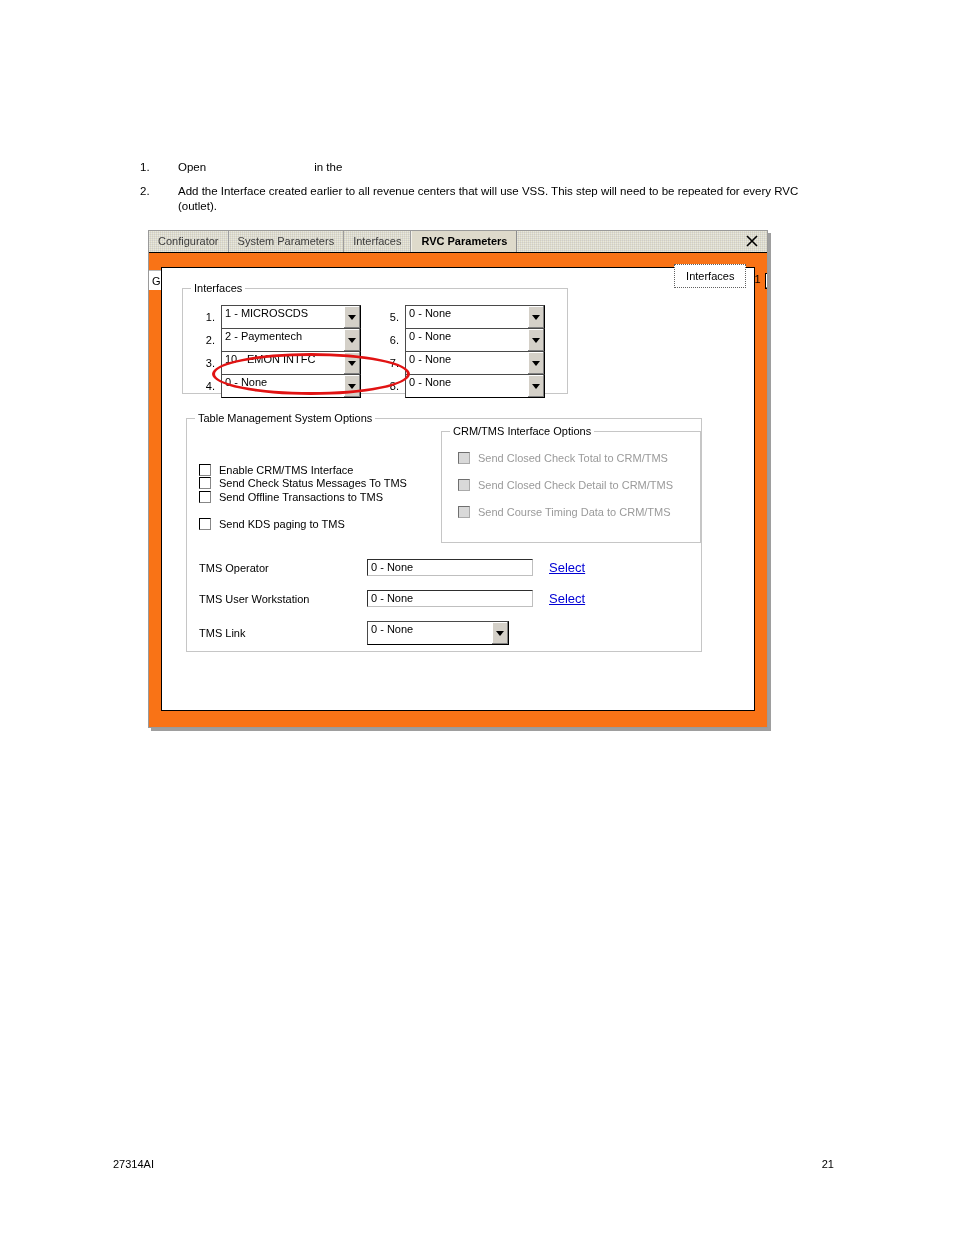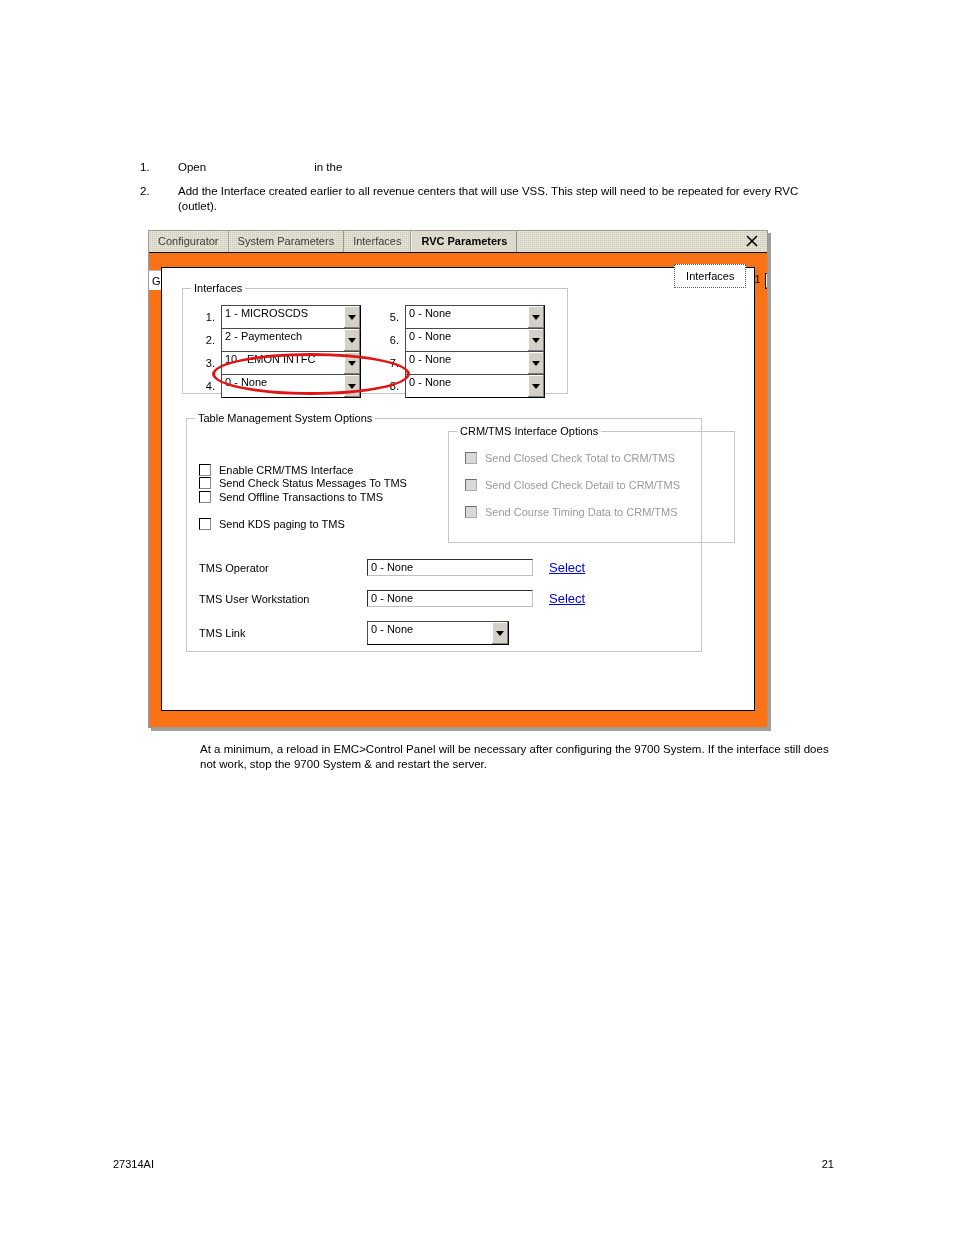--- a/index.html
+++ b/index.html
@@ -174,21 +174,21 @@
     top: -7px;
     left: 8px;
     background: #ffffff;
     padding: 0 3px;
     font-size: 11px;
     white-space: nowrap;
   }
 
   #grp-interfaces { left: 20px; top: 20px; width: 386px; height: 106px; }
   #grp-tms        { left: 24px; top: 150px; width: 516px; height: 234px; }
-  #grp-crm        { left: 254px; top: 12px; width: 287px; height: 112px; margin-left: 7px; }
+  #grp-crm        { left: 254px; top: 12px; width: 260px; height: 112px; }
 
   
   .if-row {
     position: absolute;
     display: flex;
     align-items: center;
     font-size: 11px;
   }
   .if-num { width: 20px; text-align: right; margin-right: 6px; }
 
@@ -511,18 +511,17 @@
                   <path d="M0 0 L8 0 L4 5 Z" fill="#000"></path>
                 </svg>
               </span>
           </div>
         </div>
       </div>
 
     </div>
   </div>
 
-  <div class="note">At a minimum, a reload in EMC&gt;Control Panel will be necessary after configuring the 9700 System. If the interface still does not work, stop the 9700 System &amp; and restart the server.</div>
 
   <div class="footer-left">27314AI</div>
   <div class="footer-right">21</div>
 
 </div>
 
 </body></html>

